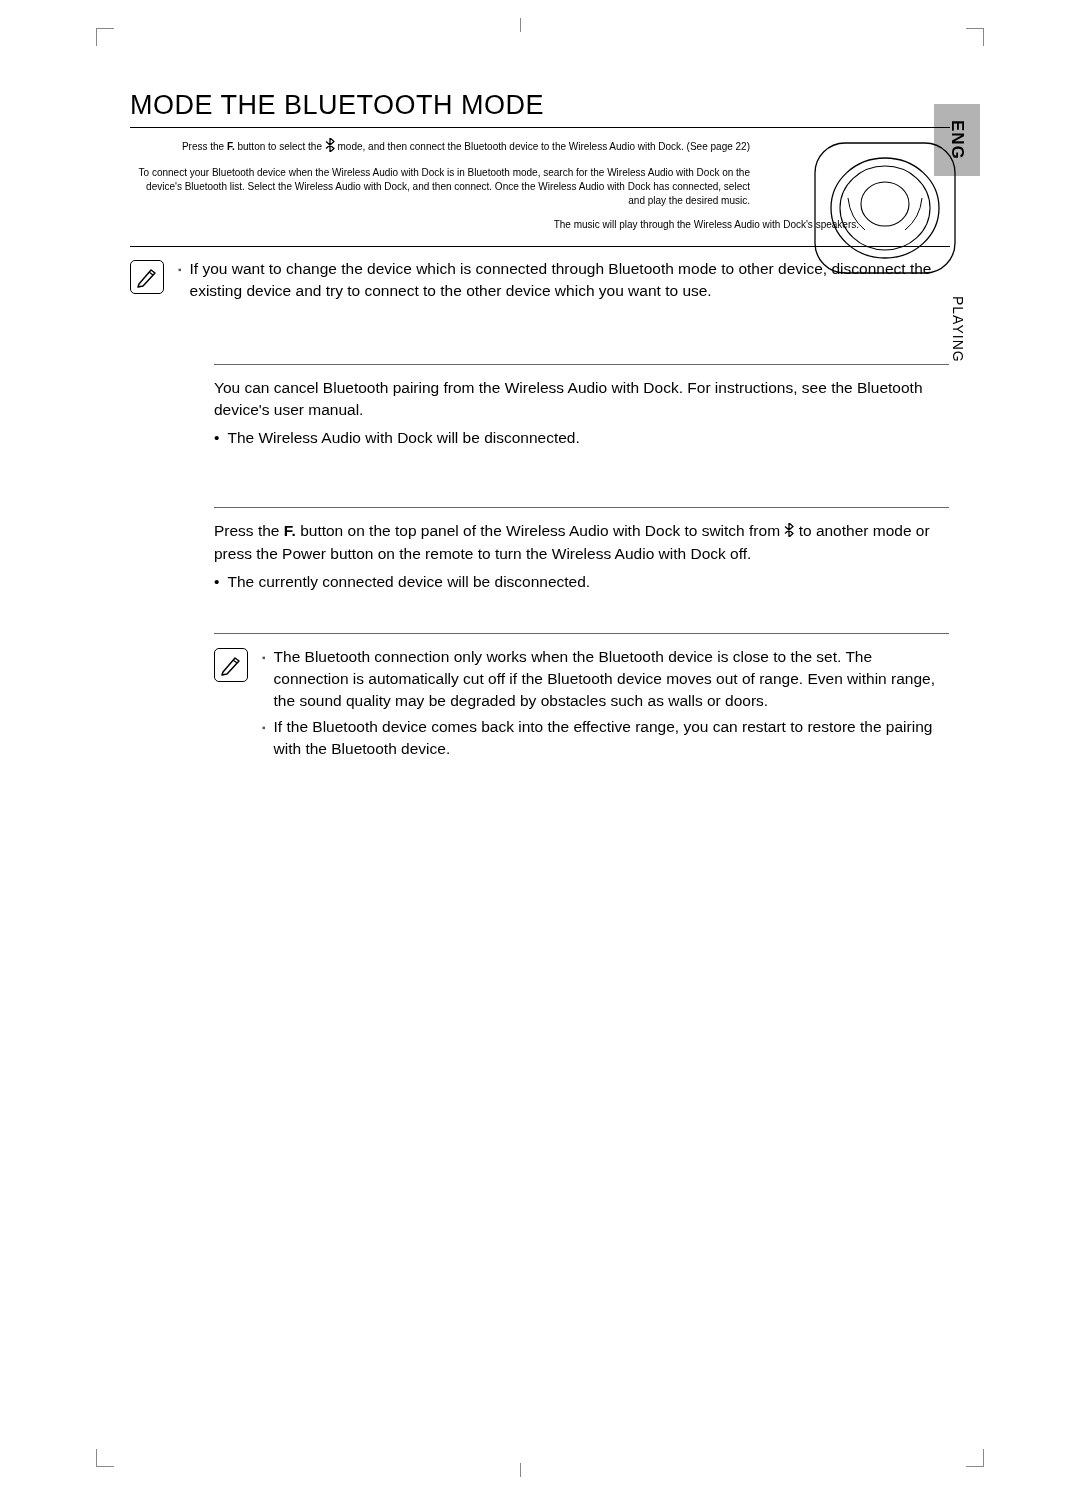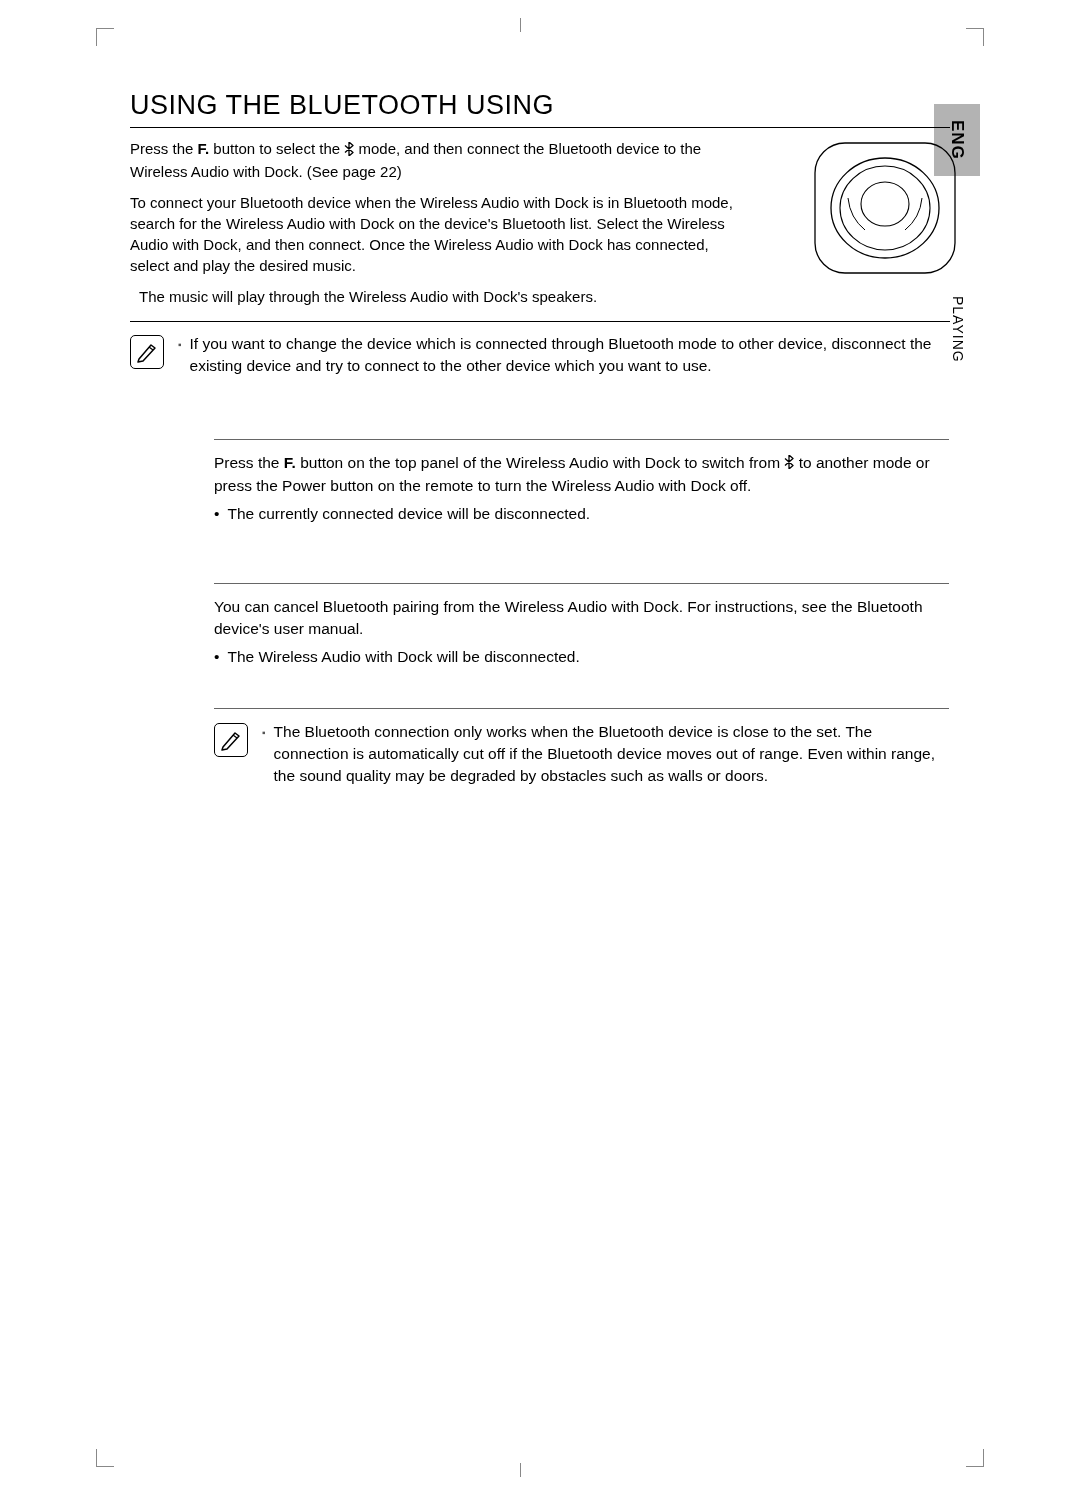--- a/index.html
+++ b/index.html
@@ -55,23 +55,24 @@
     h1 {
       font-size: 27px;
       font-weight: 400;
       letter-spacing: 0.5px;
       border-bottom: 1px solid #000;
       padding-bottom: 6px;
       margin-bottom: 10px;
     }
 
     .intro {
-      font-size: 15px;
+      font-size: 10px;
       line-height: 1.4;
       width: 620px;
+      text-align: right;
     }
     .intro p { margin-bottom: 10px; }
     .fbtn { font-weight: bold; font-style: normal; }
 
     .speaker-diagram {
       position: absolute;
       top: 48px;
       right: -10px;
       width: 150px;
       height: 140px;
@@ -114,21 +115,21 @@
 <div class="crop-bot-center"></div>
 <div class="crop-bot-right"></div>
 
 <div class="side-tab">
   <span class="side-tab-text">ENG</span>
 </div>
 <div class="side-label">PLAYING</div>
 
 <div class="page">
 
-  <h1>USING THE BLUETOOTH USING</h1>
+  <h1>MODE THE BLUETOOTH MODE</h1>
 
   <div class="speaker-diagram">
     <svg viewBox="0 0 150 140" width="150" height="140">
       <rect x="5" y="5" width="140" height="130" rx="30" ry="30" fill="none" stroke="#000" stroke-width="1.3"></rect>
       <ellipse cx="75" cy="70" rx="54" ry="50" fill="none" stroke="#000" stroke-width="1.3"></ellipse>
       <ellipse cx="75" cy="70" rx="45" ry="42" fill="none" stroke="#000" stroke-width="1.1"></ellipse>
       <ellipse cx="75" cy="66" rx="24" ry="22" fill="none" stroke="#000" stroke-width="1.1"></ellipse>
       <path d="M 95 92 Q 110 80 112 60" fill="none" stroke="#000" stroke-width="1"></path>
       <path d="M 55 92 Q 40 80 38 60" fill="none" stroke="#000" stroke-width="1"></path>
     </svg>
@@ -160,55 +161,58 @@
     </div>
   </div>
 
   <div class="sub-block">
     <div class="sub-head">
       <span></span><br>
       <span></span>
     </div>
     <hr class="hr-thin">
     <div class="sub-body">
+      <span>You can cancel Bluetooth pairing from the Wireless Audio with Dock. For instructions, see the Bluetooth device's user manual.</span>
+      <div class="bullet">
+          <span>The Wireless Audio with Dock will be disconnected.</span>
+        </div>
+    </div>
+  </div>
+
+  <div class="sub-block">
+    <div class="sub-head">
+      <span></span><br>
+      <span></span>
+    </div>
+    <hr class="hr-thin">
+    <div class="sub-body">
       <span>Press the </span><span class="fbtn">F.</span><span> button on the top panel of the Wireless Audio with Dock to switch from </span><span class="bt-icon"><svg width="10" height="14" viewBox="0 0 10 14">
             <path d="M5 0 L5 14 M5 0 L9 3.5 L1 10.5 M5 14 L9 10.5 L1 3.5" stroke="#000" stroke-width="1.3" fill="none" stroke-linejoin="round"></path>
           </svg></span><span> to another mode or press the Power button on the remote to turn the Wireless Audio with Dock off.</span>
       <div class="bullet">
           <span>The currently connected device will be disconnected.</span>
-        </div>
-    </div>
-  </div>
-
-  <div class="sub-block">
-    <div class="sub-head">
-      <span></span><br>
-      <span></span>
-    </div>
-    <hr class="hr-thin">
-    <div class="sub-body">
-      <span>You can cancel Bluetooth pairing from the Wireless Audio with Dock. For instructions, see the Bluetooth device's user manual.</span>
-      <div class="bullet">
-          <span>The Wireless Audio with Dock will be disconnected.</span>
         </div>
     </div>
   </div>
 
   <div class="note2">
     <hr class="hr-thin">
     <div class="row">
       <div class="note-icon-box">
         <svg width="22" height="22" viewBox="0 0 22 22">
             <path d="M3 18 L15 4 L19 7 L7 20 L2 21 Z" fill="none" stroke="#000" stroke-width="1.5" stroke-linejoin="round"></path>
             <line x1="13" y1="6" x2="17" y2="9" stroke="#000" stroke-width="1.2"></line>
           </svg>
       </div>
       <div class="note-list">
         <div class="li">
             <span>The Bluetooth connection only works when the Bluetooth device is close to the set. The connection is automatically cut off if the Bluetooth device moves out of range. Even within range, the sound quality may be degraded by obstacles such as walls or doors.</span>
           </div>
+        <div class="li">
+            <span>If the Bluetooth device comes back into the effective range, you can restart to restore the pairing with the Bluetooth device.</span>
+          </div>
       </div>
     </div>
   </div>
 
 </div>
 
 <div class="page-num"></div>
 
 </body></html>

